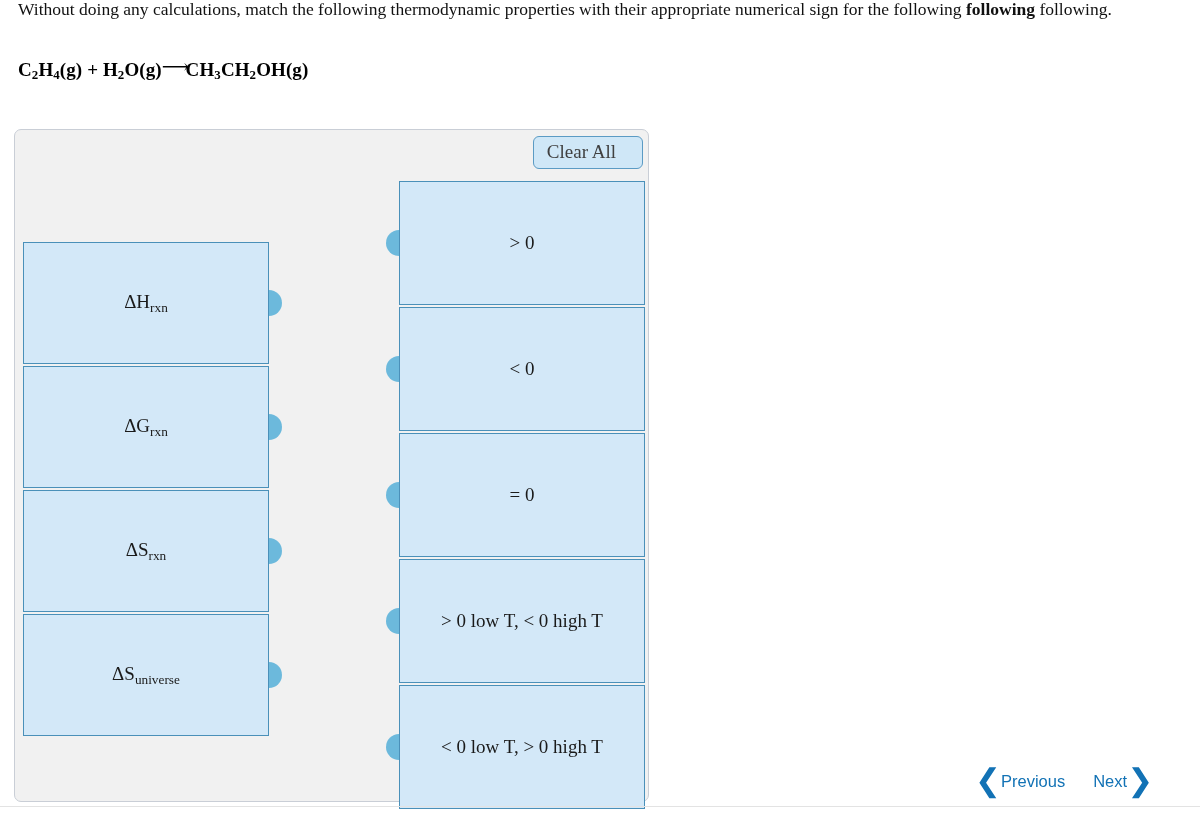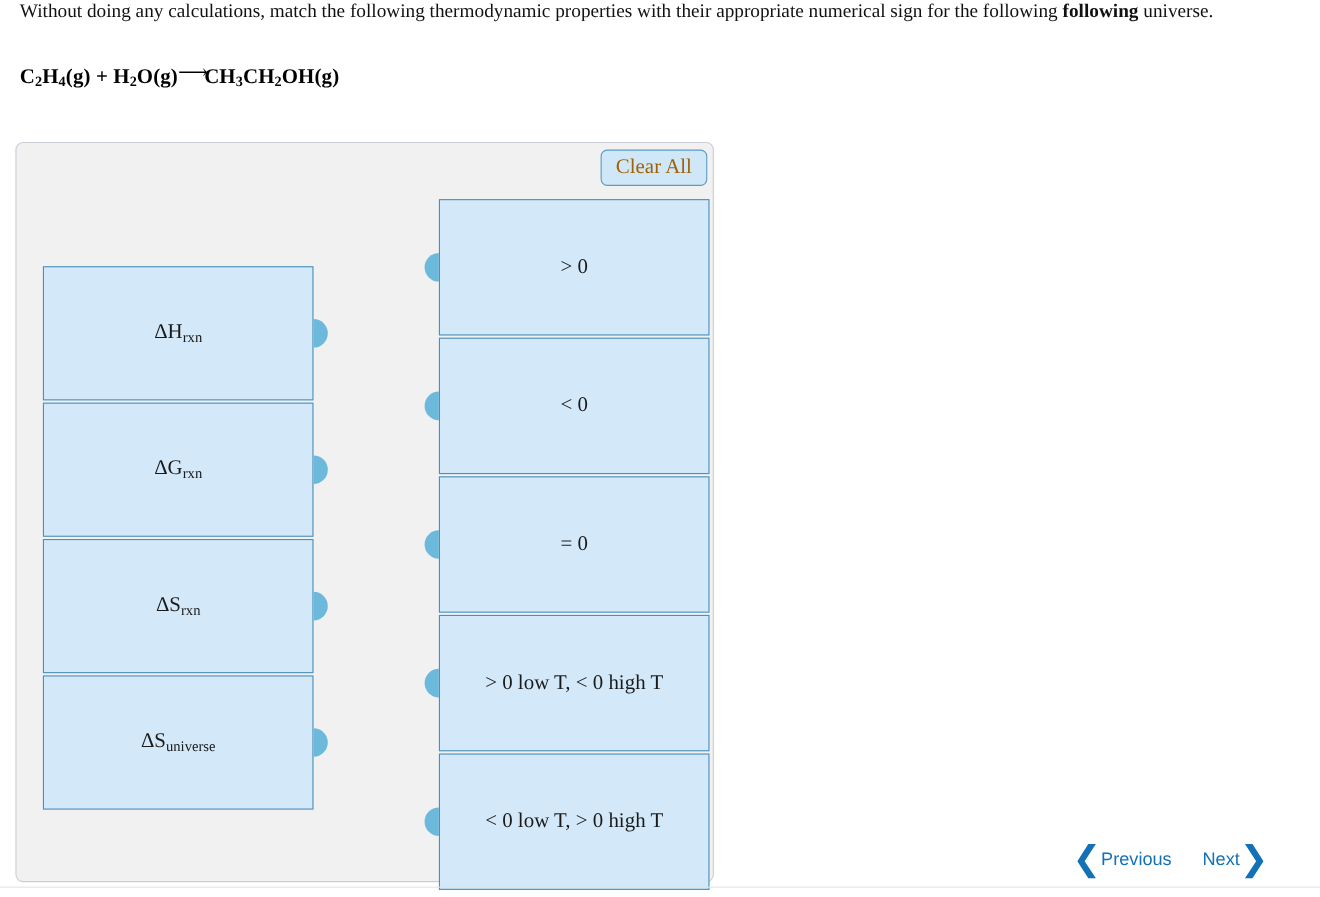--- a/index.html
+++ b/index.html
@@ -66,31 +66,31 @@
 
   #clear-all {
     position: absolute;
     right: 5px;
     top: 6px;
     background: #cfe7f7;
     border: 1px solid #5b9bc4;
     border-radius: 6px;
     font-family: "Liberation Serif", "DejaVu Serif", serif;
     font-size: 19px;
-    color: #a16207;
-    padding: 5px 13px 7px 13px;
+    color: #404040;
+    padding: 5px 26px 7px 13px;
     cursor: pointer;
     line-height: 1;
   }
 
   
   .column {
     position: absolute;
   }
-  #left-column  { left: 24px;  top: 112px; width: 253px; }
+  #left-column  { left: 8px;  top: 112px; width: 253px; }
   #right-column { left: 384px; top: 51px; width: 246px; }
 
   .match-item {
     position: relative;
     background: #d3e8f8;
     border: 1px solid #4a90b9;
     box-sizing: border-box;
     display: flex;
     align-items: center;
     justify-content: center;
@@ -166,21 +166,21 @@
     top: 806px;
     width: 1200px;
     height: 1px;
     background: #e3e3e3;
   }
 </style>
 </head>
 <body>
 
 <div id="prompt">
-  <span>Without doing any calculations, match the following thermodynamic properties with their appropriate numerical sign for the following </span><b>following</b><span> universe.</span>
+  <span>Without doing any calculations, match the following thermodynamic properties with their appropriate numerical sign for the following </span><b>following</b><span> following.</span>
 </div>
 
 <div id="equation">
   <span><span>C</span><sub>2</sub><span>H</span><sub>4</sub><span>(g)</span></span>
   <span>+</span>
   <span><span>H</span><sub>2</sub><span>O</span><span>(g)</span></span><span class="arrow-long">⟶</span><span><span>CH</span><sub>3</sub><span>CH</span><sub>2</sub><span>OH</span><span>(g)</span></span>
 </div>
 
 <div id="match-panel">
 

